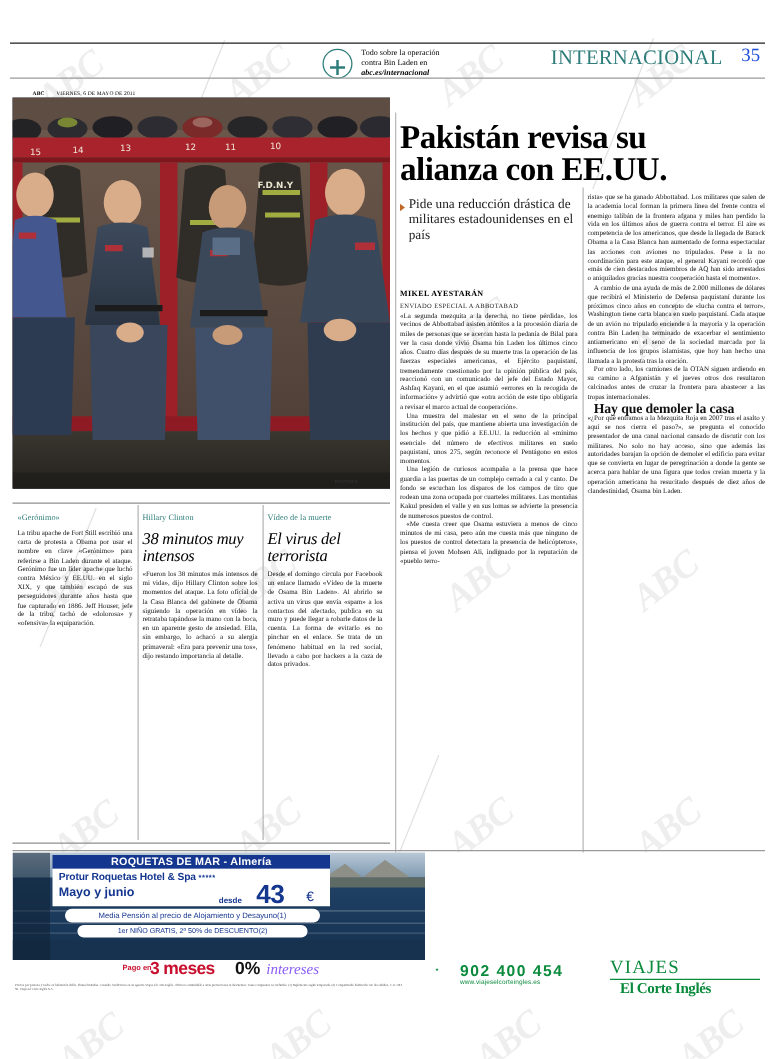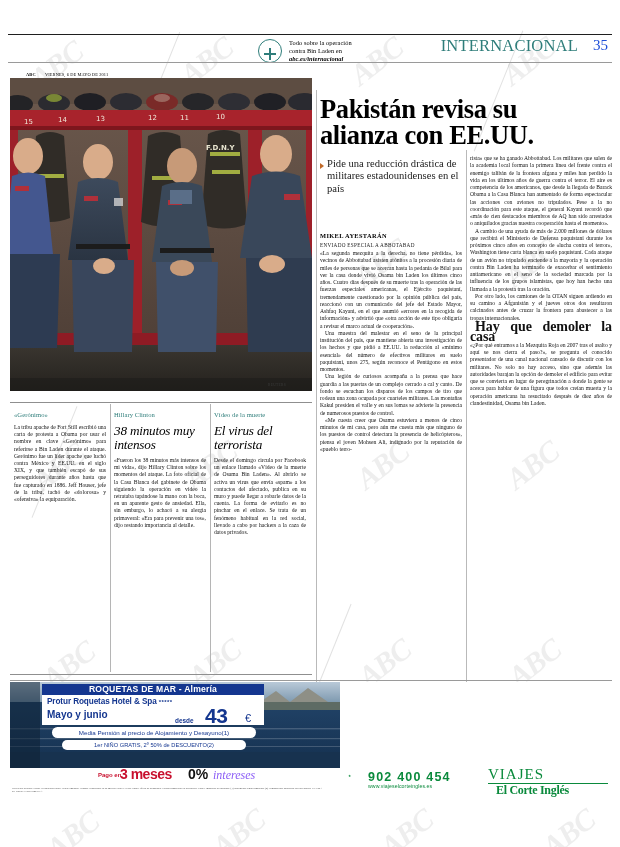--- a/index.html
+++ b/index.html
@@ -58,21 +58,21 @@
 
   .col{position:absolute;font-size:5.62px;line-height:7.25px;text-align:justify;
        color:#111;letter-spacing:-.01px;}
   .col p{margin:0;text-indent:5px;}
   .col p.first{text-indent:0;}
   #col-a{left:320px;top:250px;width:142px;}
   #col-b{left:470px;top:155px;width:142px;}
 
   .vrule{position:absolute;width:.6px;background:#b9b9b9;}
 
-  .sub-sec{font-size:14px;font-weight:700;line-height:10px;margin:5px 0 2.5px;text-indent:0;
+  .sub-sec{font-size:11px;font-weight:700;line-height:10px;margin:5px 0 2.5px;text-indent:0;
      letter-spacing:-.1px;}
 
   
   .boxes{position:absolute;left:10px;top:402px;width:302px;height:272px;}
   .box-rule-top{position:absolute;left:10px;top:402px;width:302px;height:.8px;background:#8f8f8f;}
   .box-rule-bot{position:absolute;left:10px;top:674px;width:302px;height:.8px;background:#8f8f8f;}
   .box{position:absolute;top:0;width:92px;}
   .box1{left:4px;} .box2{left:104px;} .box3{left:204px;}
   .box-sep{position:absolute;top:2px;width:.6px;height:268px;background:#b5b5b5;}
   .box-kicker{font-size:6.6px;color:#2e7d7a;margin-top:9px;letter-spacing:.05px;}

